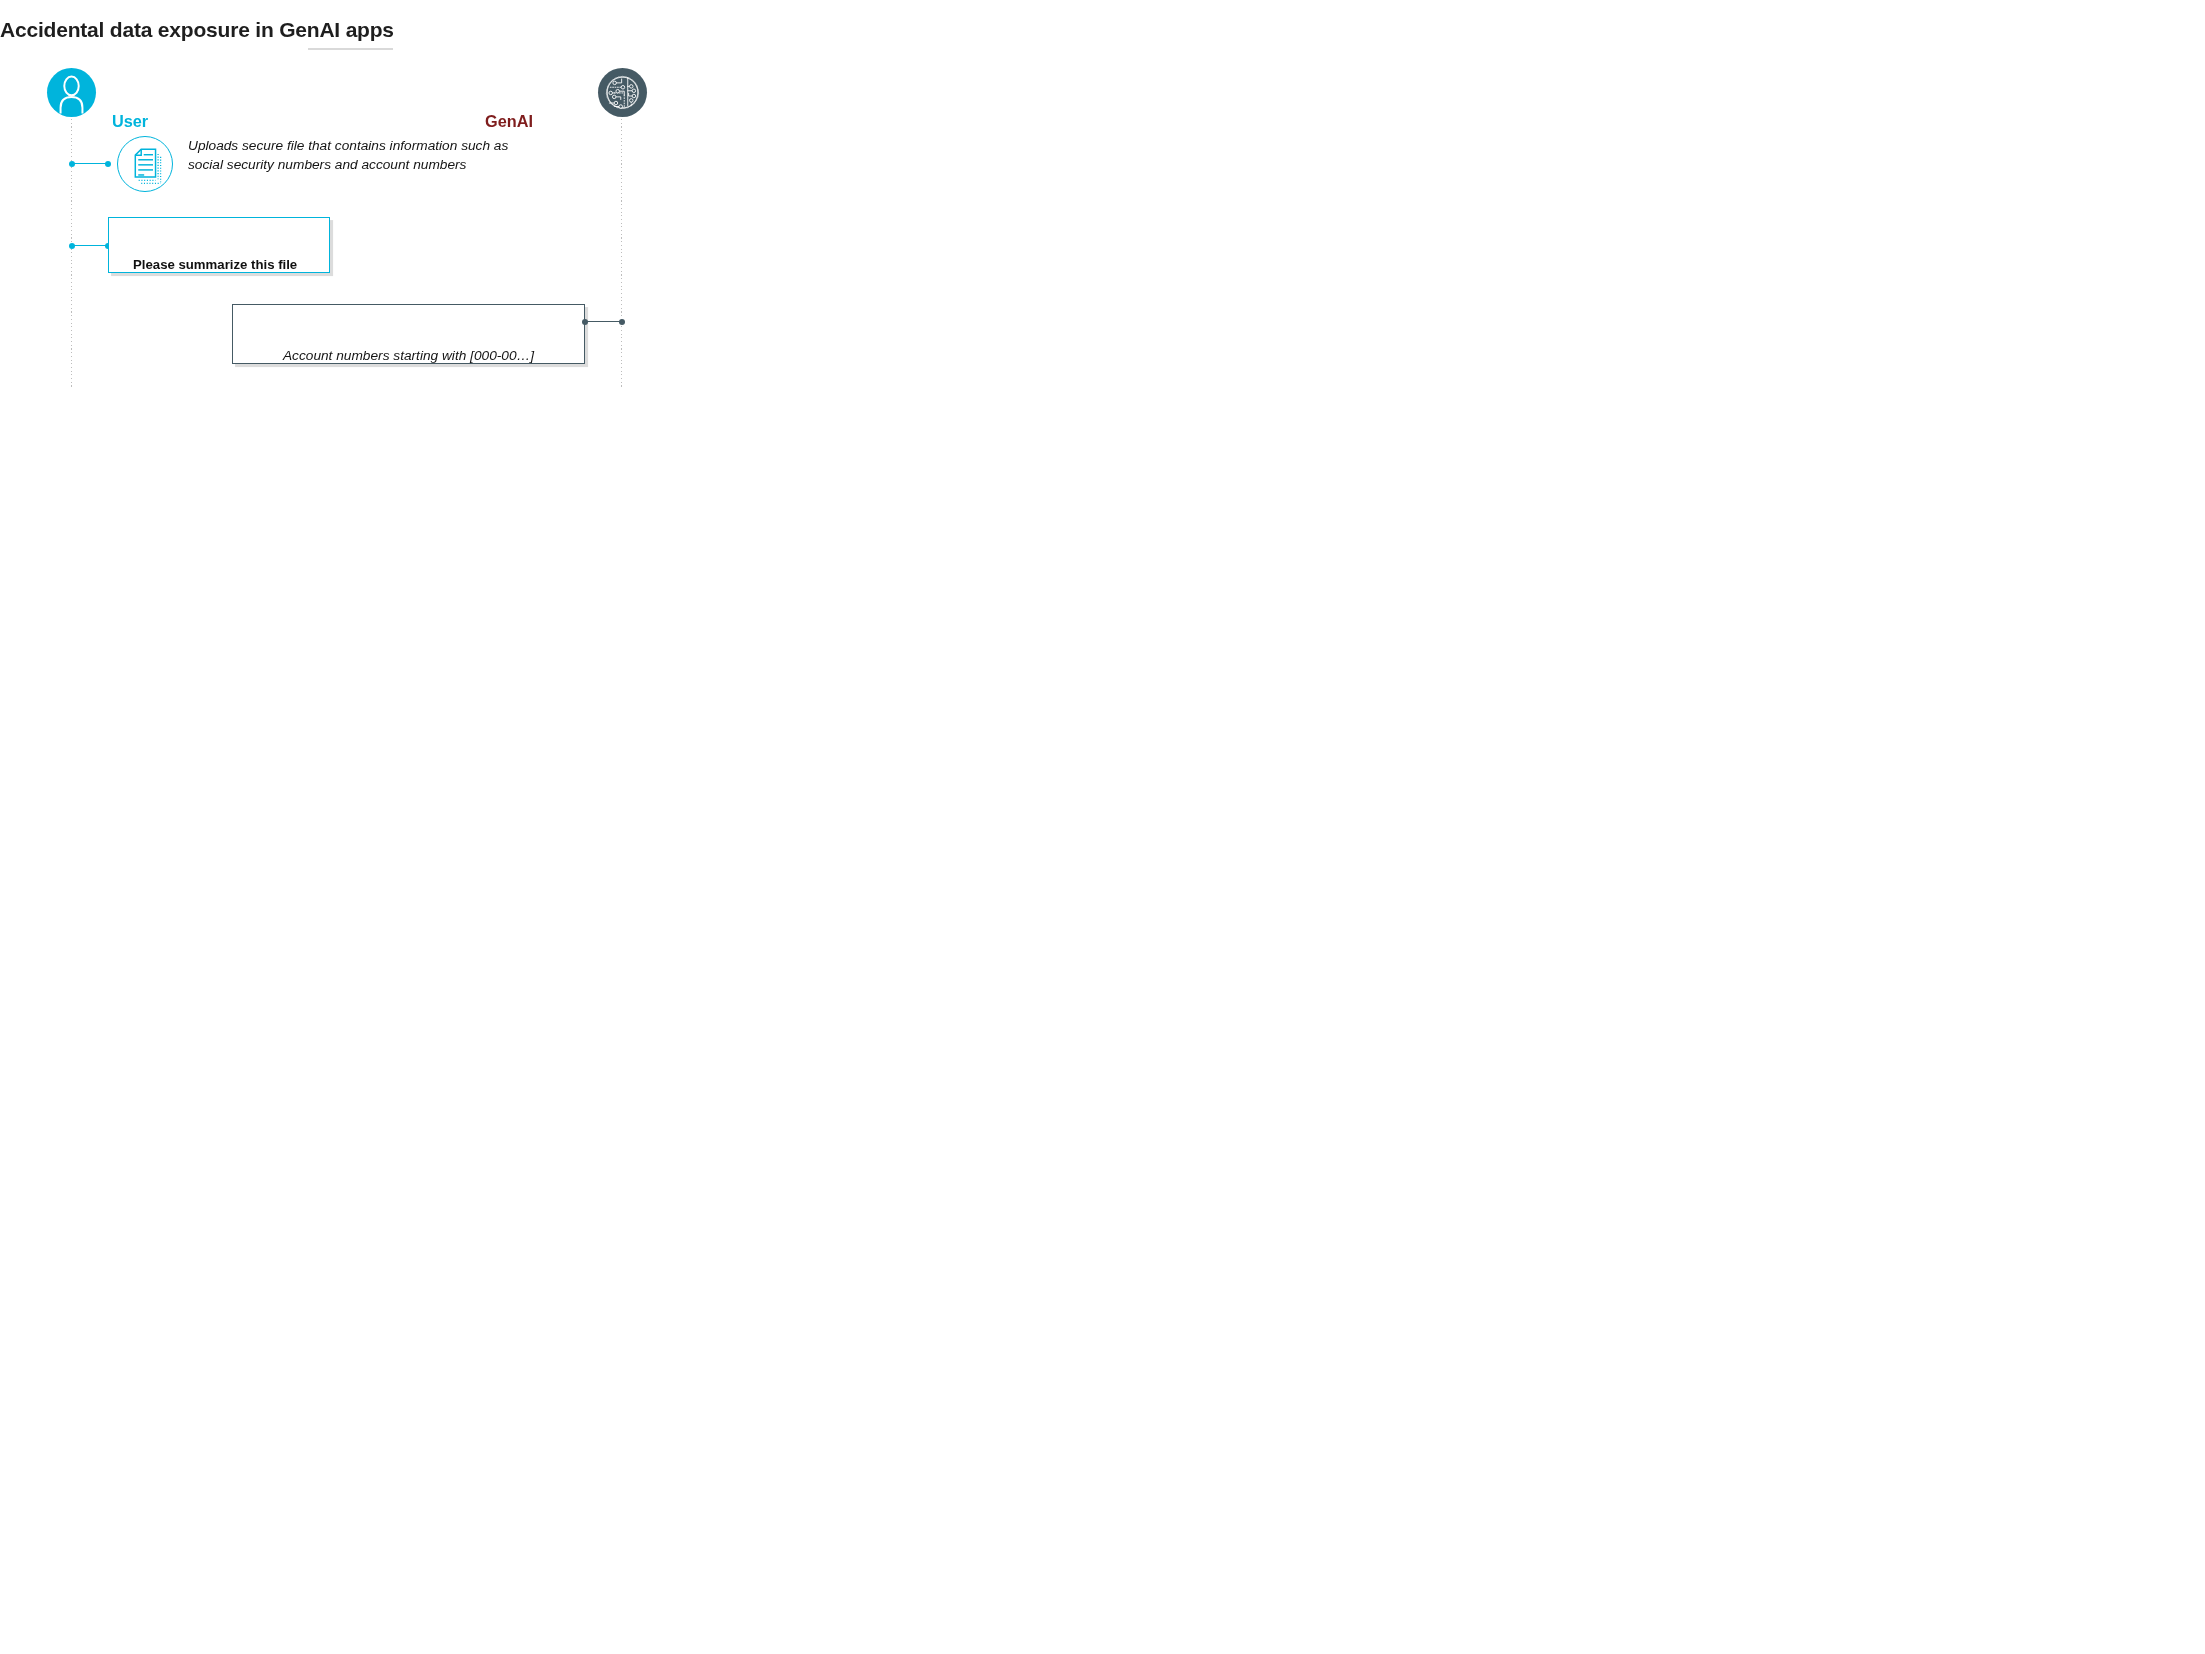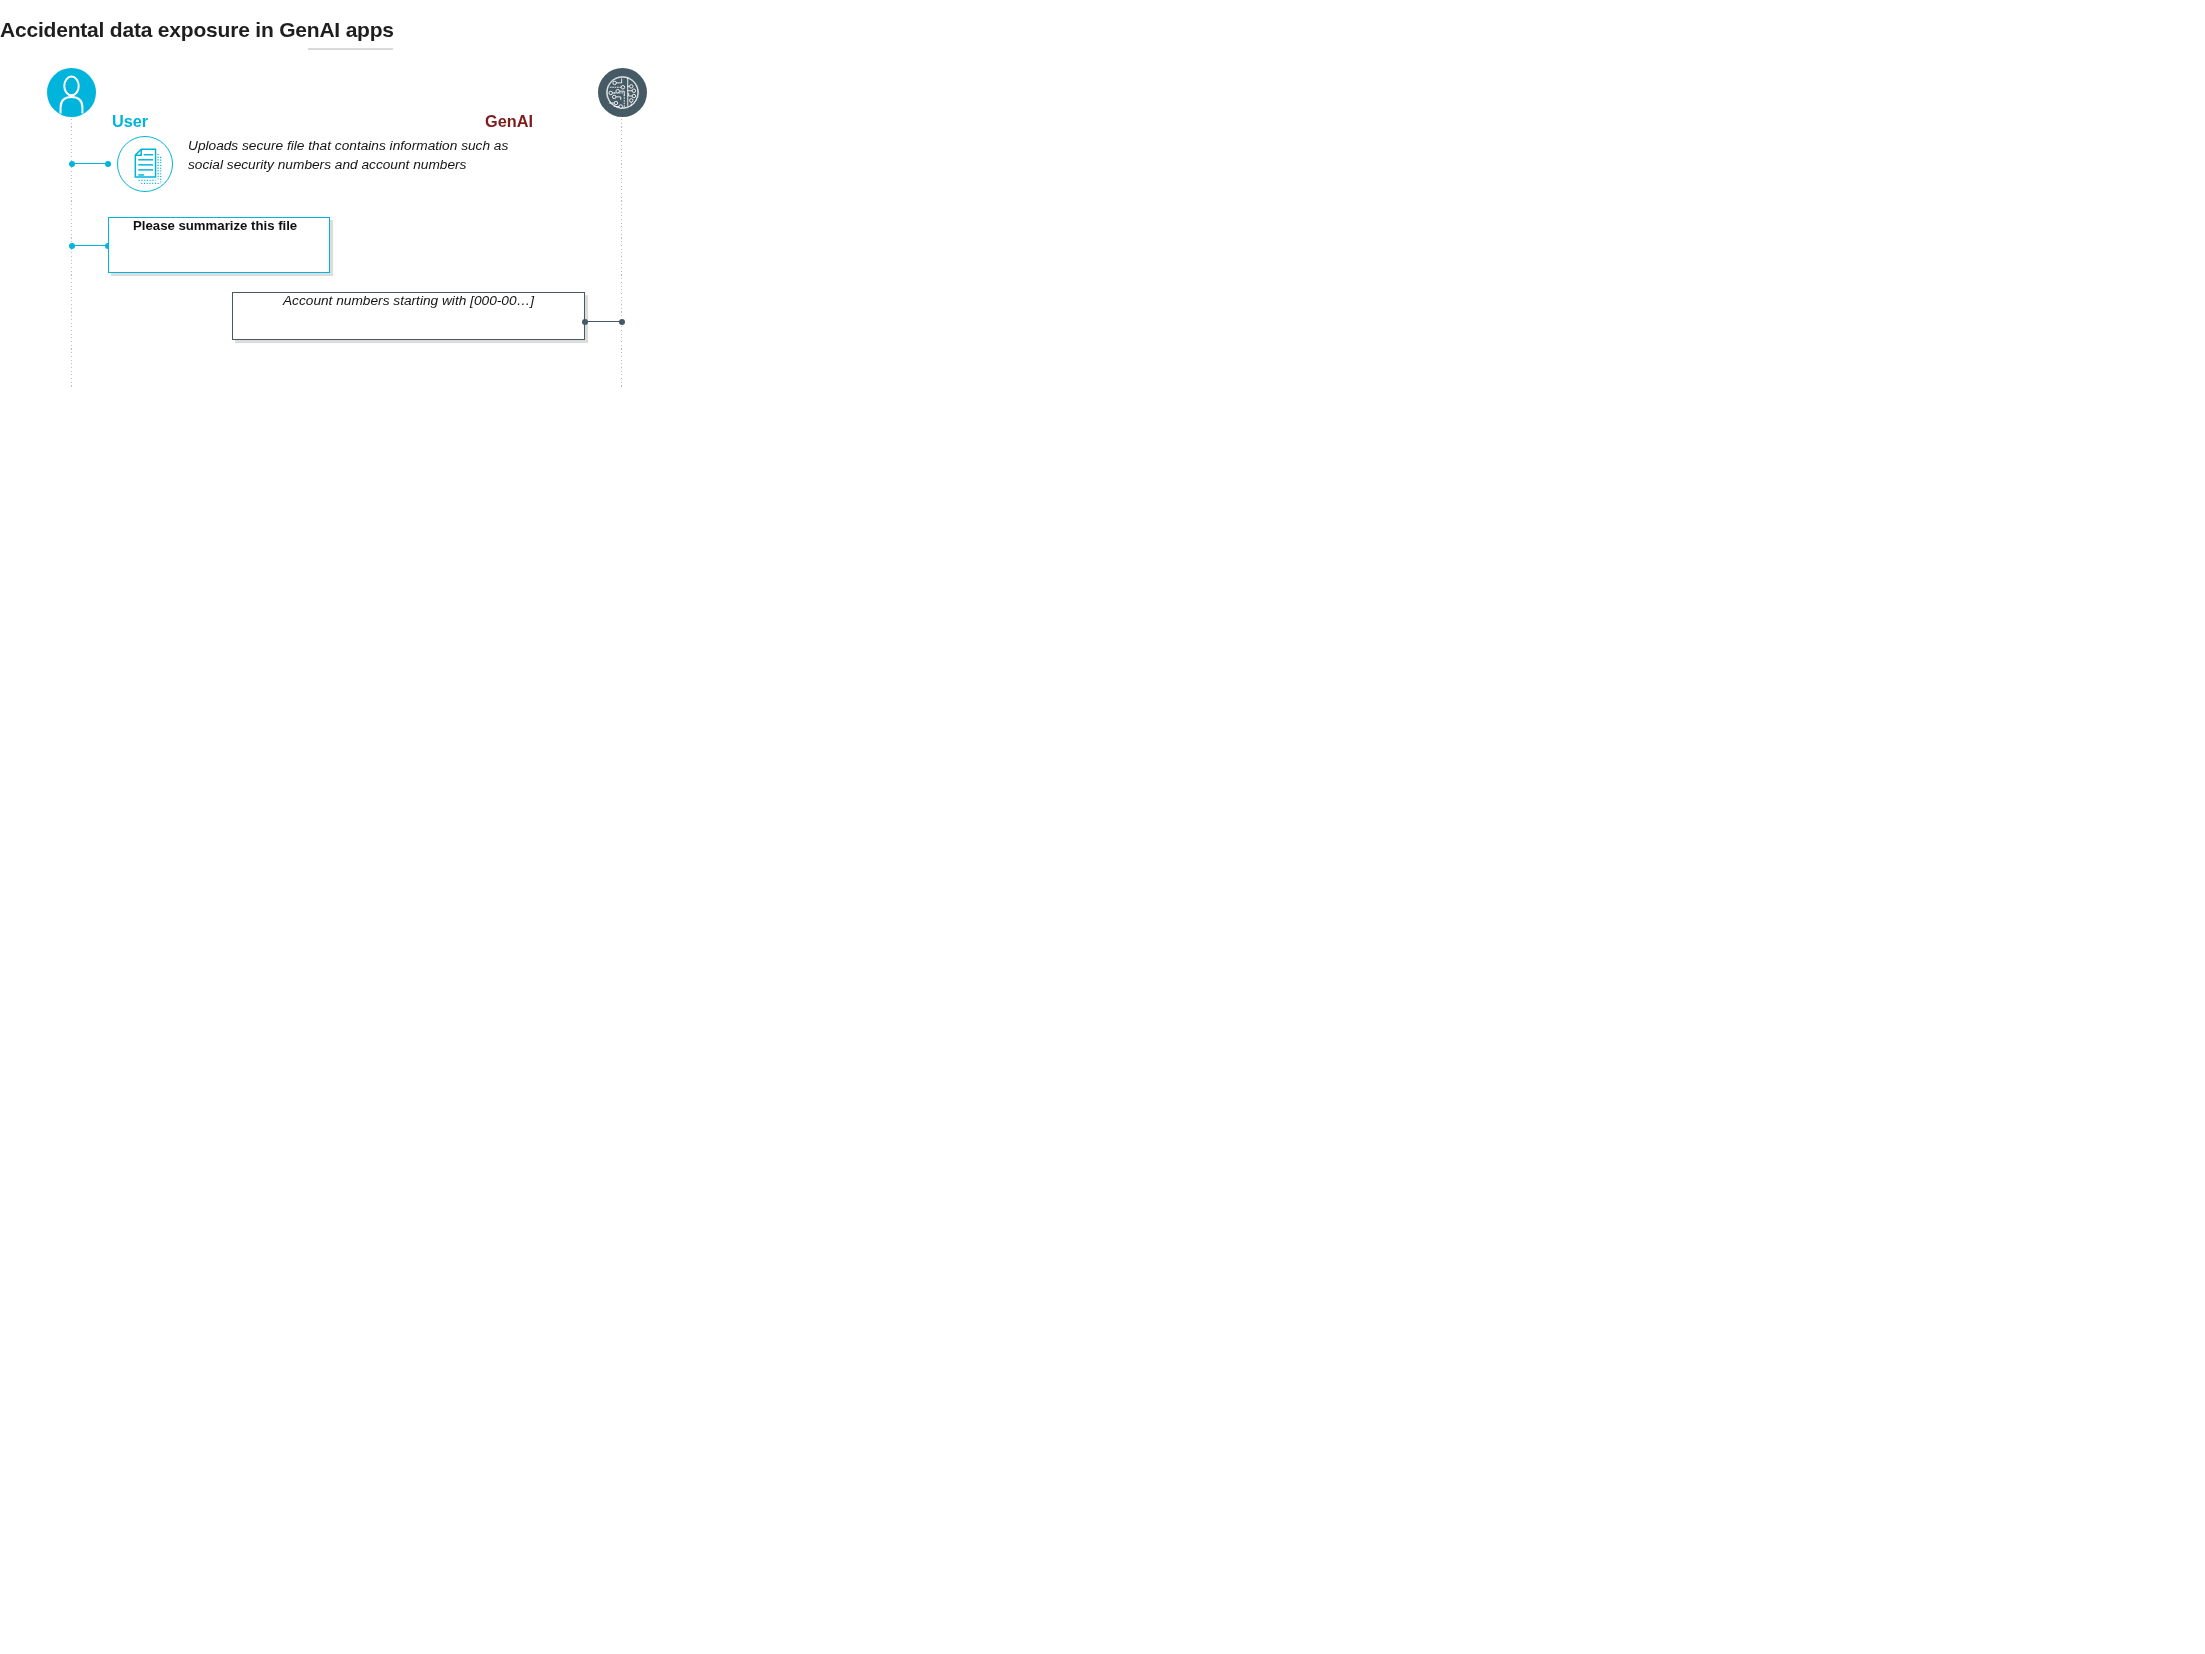--- a/index.html
+++ b/index.html
@@ -37,29 +37,29 @@
     position:absolute;left:117px;top:136px;width:56px;height:56px;
     border:1.3px solid #00b4dc;border-radius:50%;background:#fff;box-sizing:border-box;
   }
   .doc-circle svg{position:absolute;left:0;top:0;width:100%;height:100%;}
   .upload-text{
     position:absolute;left:188px;top:136px;width:370px;
     font-size:13.7px;font-style:italic;line-height:19.4px;color:#141414;
   }
   .msg-box{
     position:absolute;background:#ffffff;box-sizing:border-box;
-    box-shadow:3.1px 3.1px 0 #dcdcdc;display:flex;align-items:flex-start;
+    box-shadow:3.1px 3.1px 0 #dcdcdc;display:flex;align-items:flex-end;
   }
   .box-user{
     left:108px;top:217px;width:222px;height:56px;
     border:0.7px solid #00b4dc;border-top-width:1.3px;
     padding-left:24px;font-size:13.2px;font-weight:700;color:#101010;
   }
   .box-genai{
-    left:232px;top:292px;width:353px;height:48px;
+    left:232px;top:304px;width:353px;height:60px;
     border:0.7px solid #455a64;border-top-width:1.3px;
     justify-content:center;font-size:13.7px;font-style:italic;color:#141414;
   }
 </style>
 </head>
 <body>
 
 <div class="canvas">
 
   <div class="title">Accidental data exposure in GenAI apps</div>

